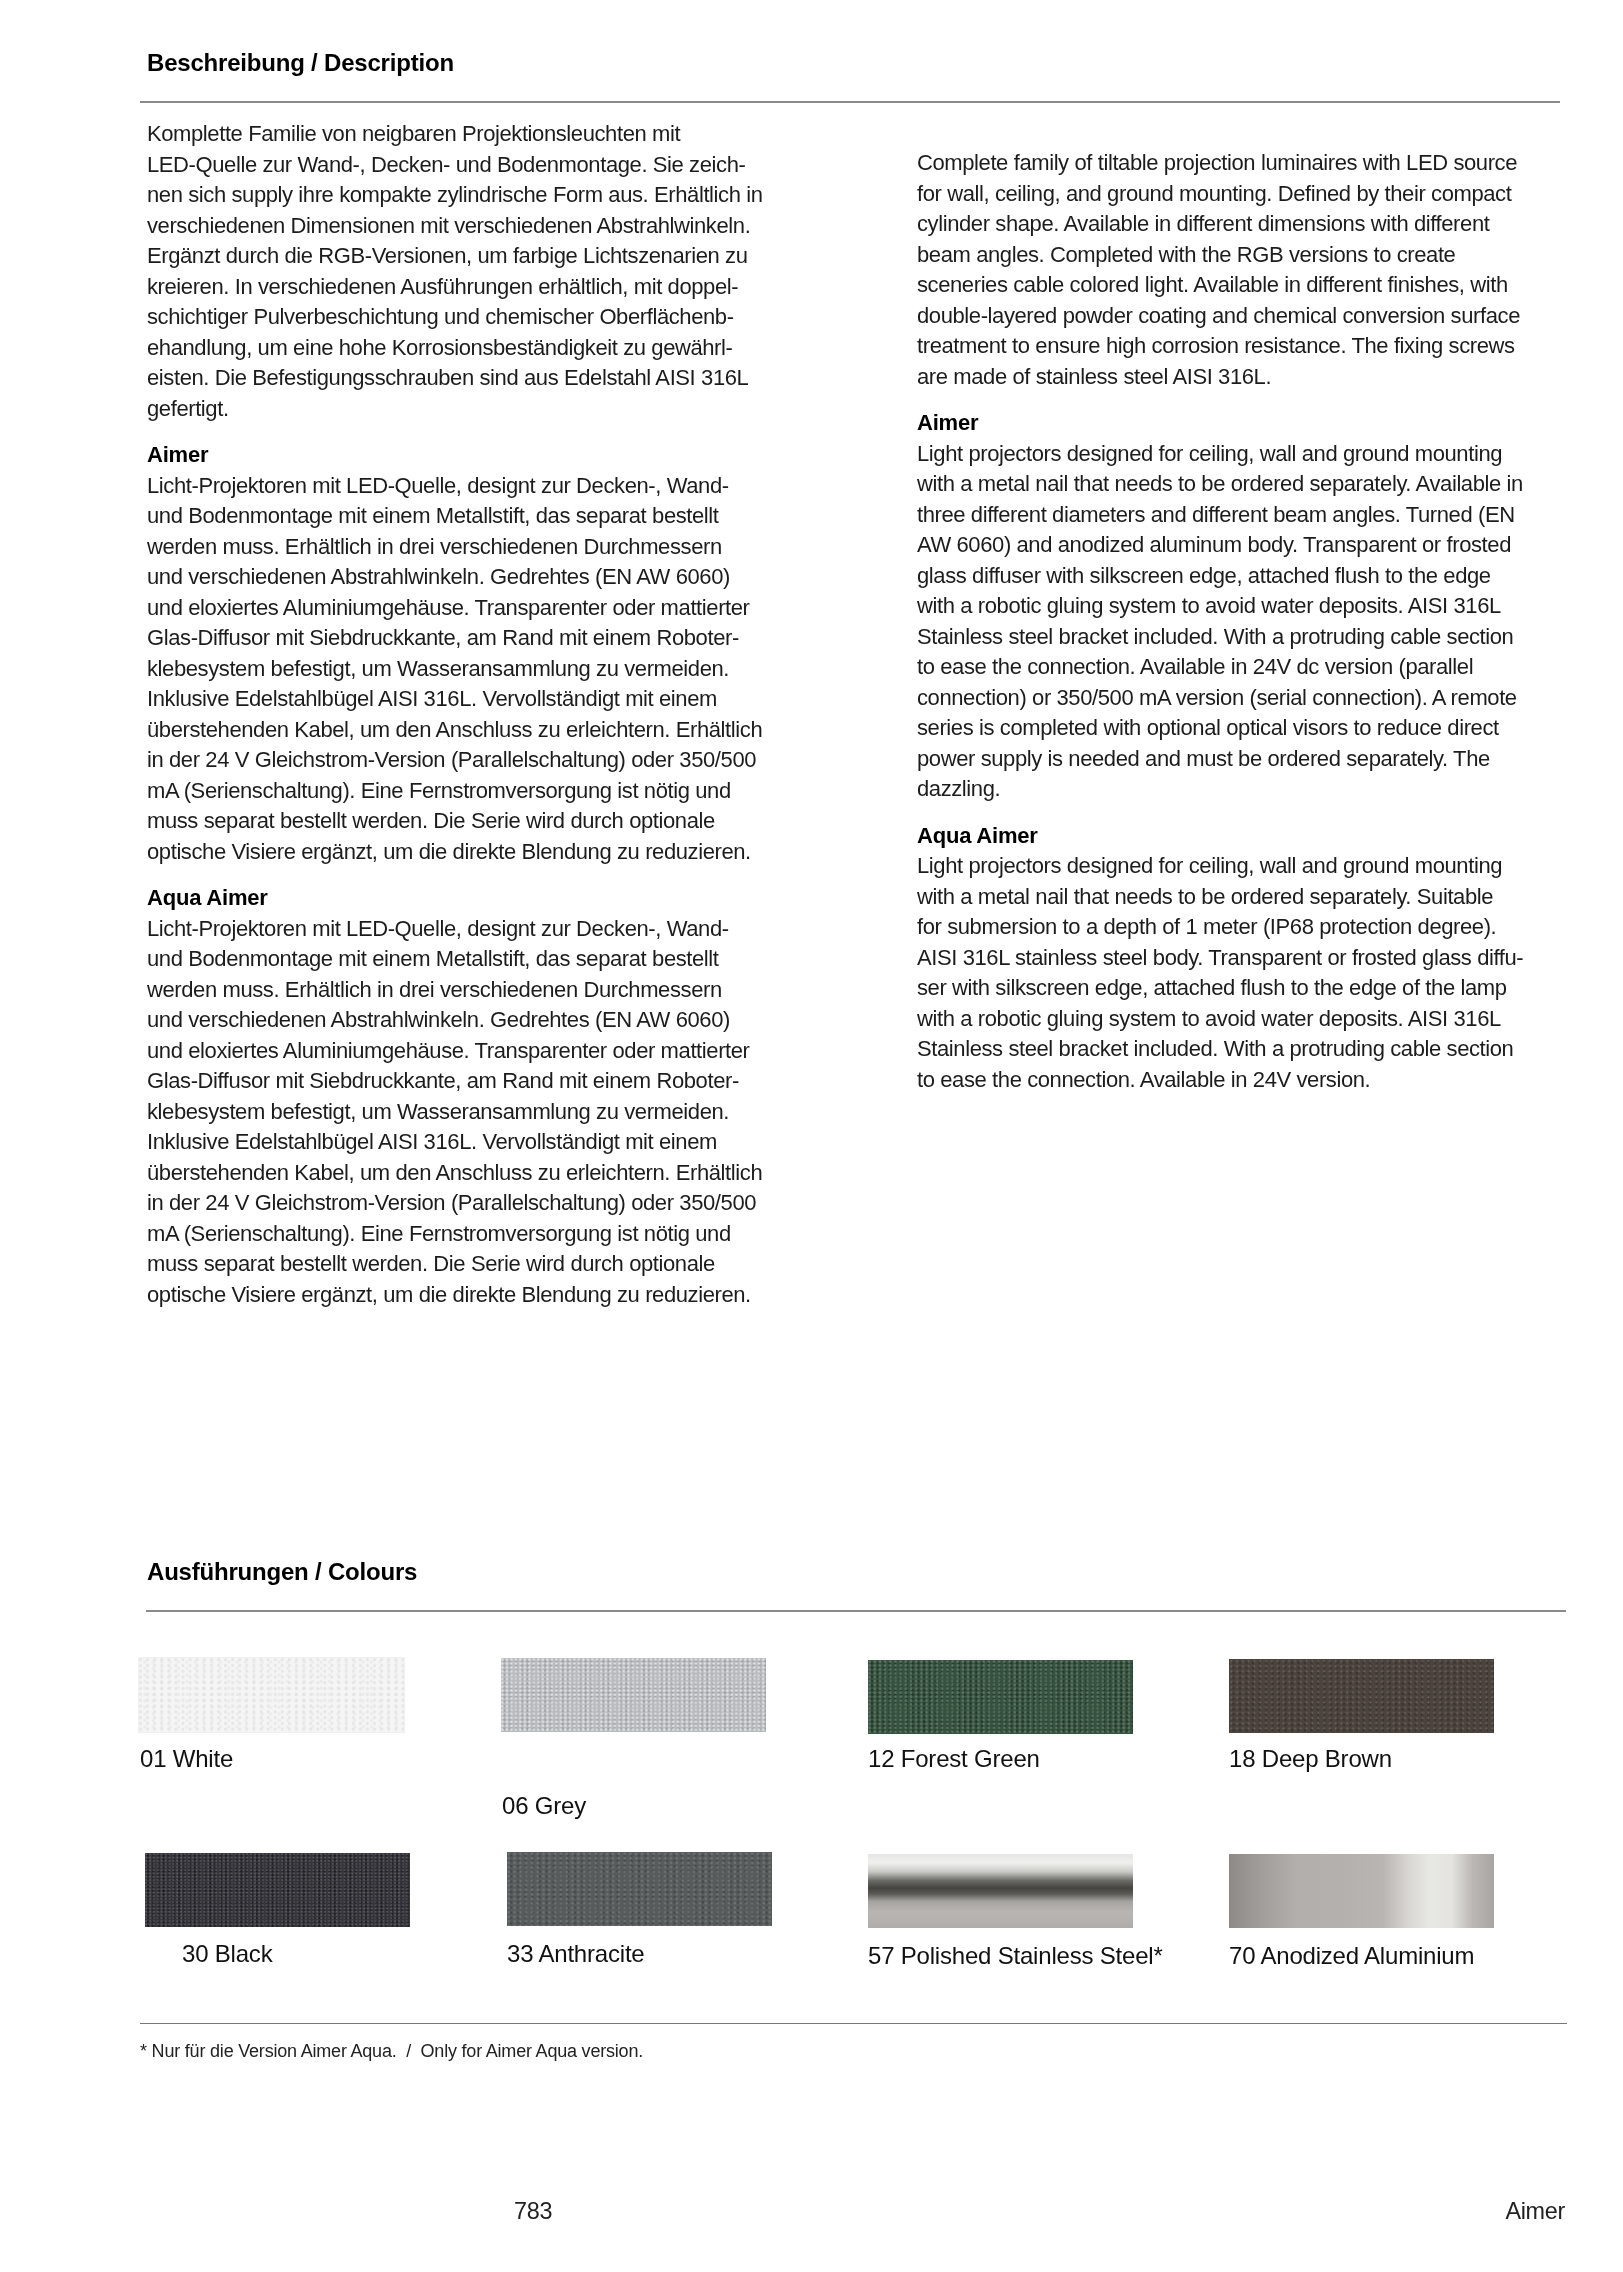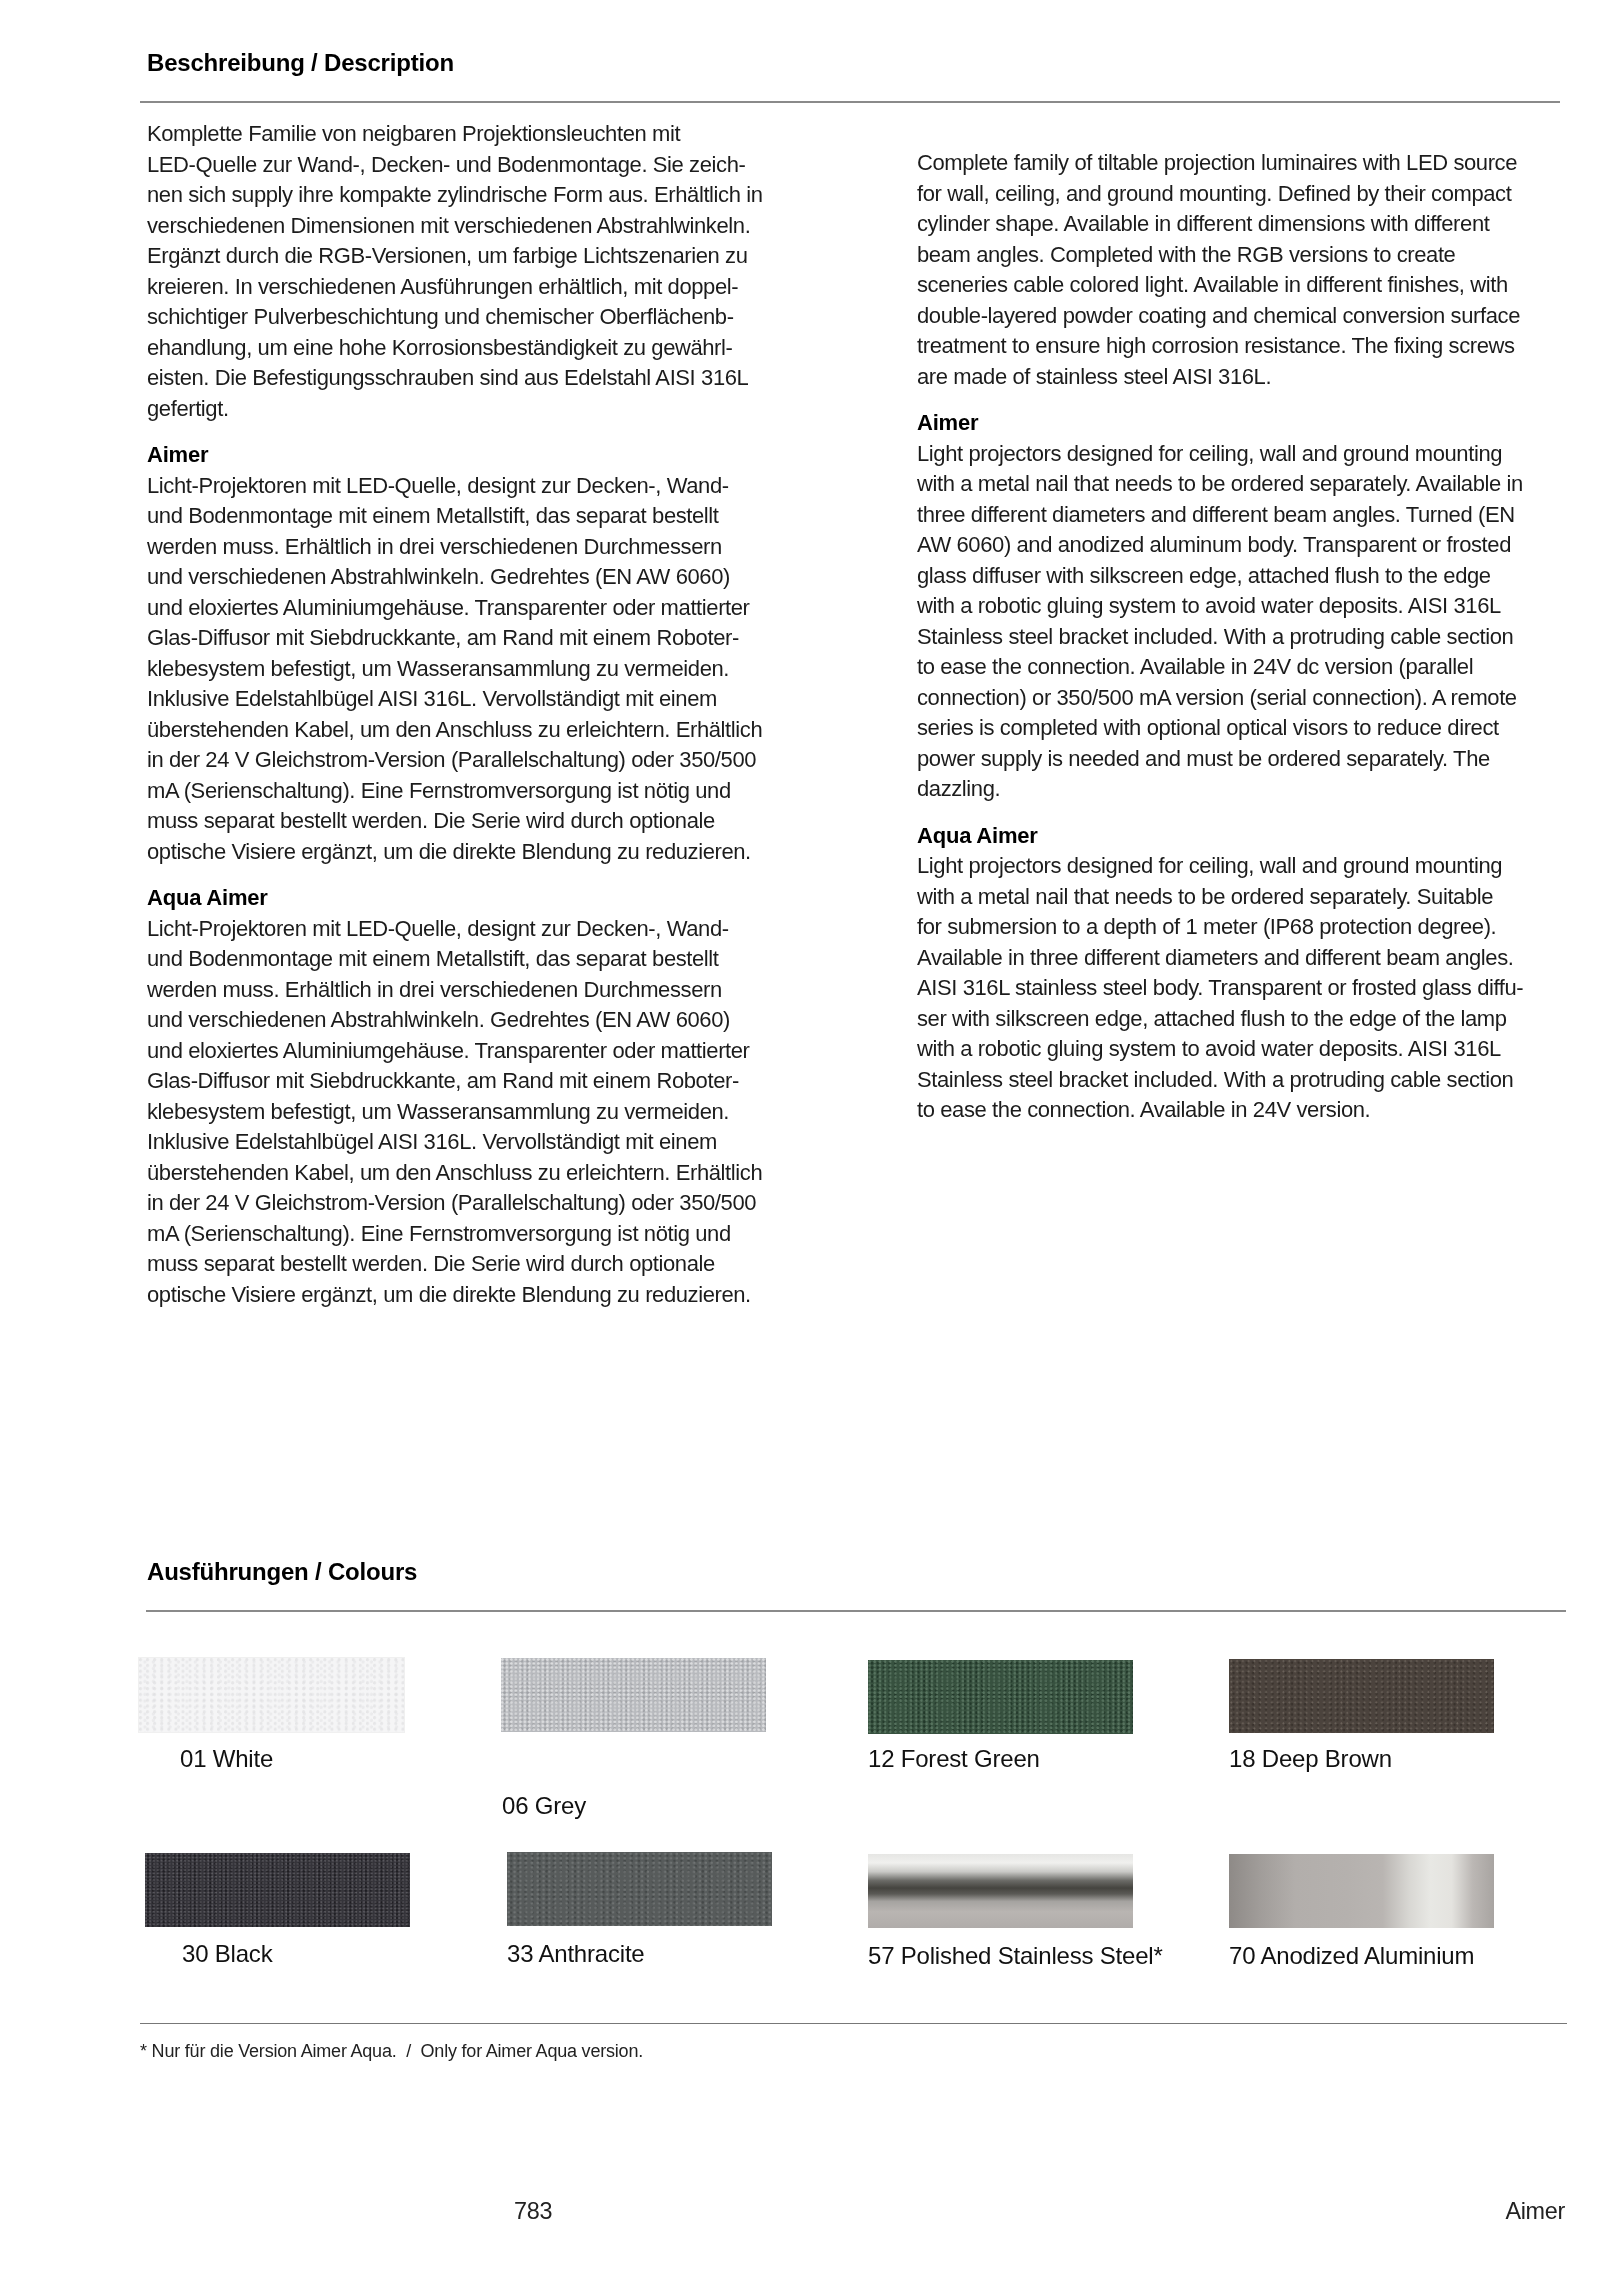--- a/index.html
+++ b/index.html
@@ -125,34 +125,33 @@
     <span class="line">connection) or 350/500 mA version (serial connection). A remote</span>
     <span class="line">series is completed with optional optical visors to reduce direct</span>
     <span class="line">power supply is needed and must be ordered separately. The</span>
     <span class="line">dazzling.</span>
   </div>
   <span class="sub">Aqua Aimer</span>
   <div class="para">
     <span class="line">Light projectors designed for ceiling, wall and ground mounting</span>
     <span class="line">with a metal nail that needs to be ordered separately. Suitable</span>
     <span class="line">for submersion to a depth of 1 meter (IP68 protection degree).</span>
-    <span class="line">Available in three different diameters and different beam angles.</span>
     <span class="line">AISI 316L stainless steel body. Transparent or frosted glass diffu-</span>
     <span class="line">ser with silkscreen edge, attached flush to the edge of the lamp</span>
     <span class="line">with a robotic gluing system to avoid water deposits. AISI 316L</span>
     <span class="line">Stainless steel bracket included. With a protruding cable section</span>
     <span class="line">to ease the connection. Available in 24V version.</span>
   </div>
 </div>
 
 <div class="abs h-title" style="left:147px; top:1558px;">Ausführungen / Colours</div>
 <div class="rule" style="left:146px; top:1610px; width:1420px;"></div>
 
 <div class="swatch tex-white" style="left:139px; top:1658px; outline:0.6px solid #f0f0f0;"></div>
-<div class="sw-label" style="left:140px; top:1745px;margin-left:40px;">01 White</div>
+<div class="sw-label" style="left:140px; top:1745px;">01 White</div>
 
 <div class="swatch tex-grey" style="left:501px; top:1658px;"></div>
 <div class="sw-label" style="left:502px; top:1744px;margin-top:48px;">06 Grey</div>
 
 <div class="swatch tex-green" style="left:868px; top:1660px;"></div>
 <div class="sw-label" style="left:868px; top:1745px;">12 Forest Green</div>
 
 <div class="swatch tex-brown" style="left:1229px; top:1659px;"></div>
 <div class="sw-label" style="left:1229px; top:1745px;">18 Deep Brown</div>
 

